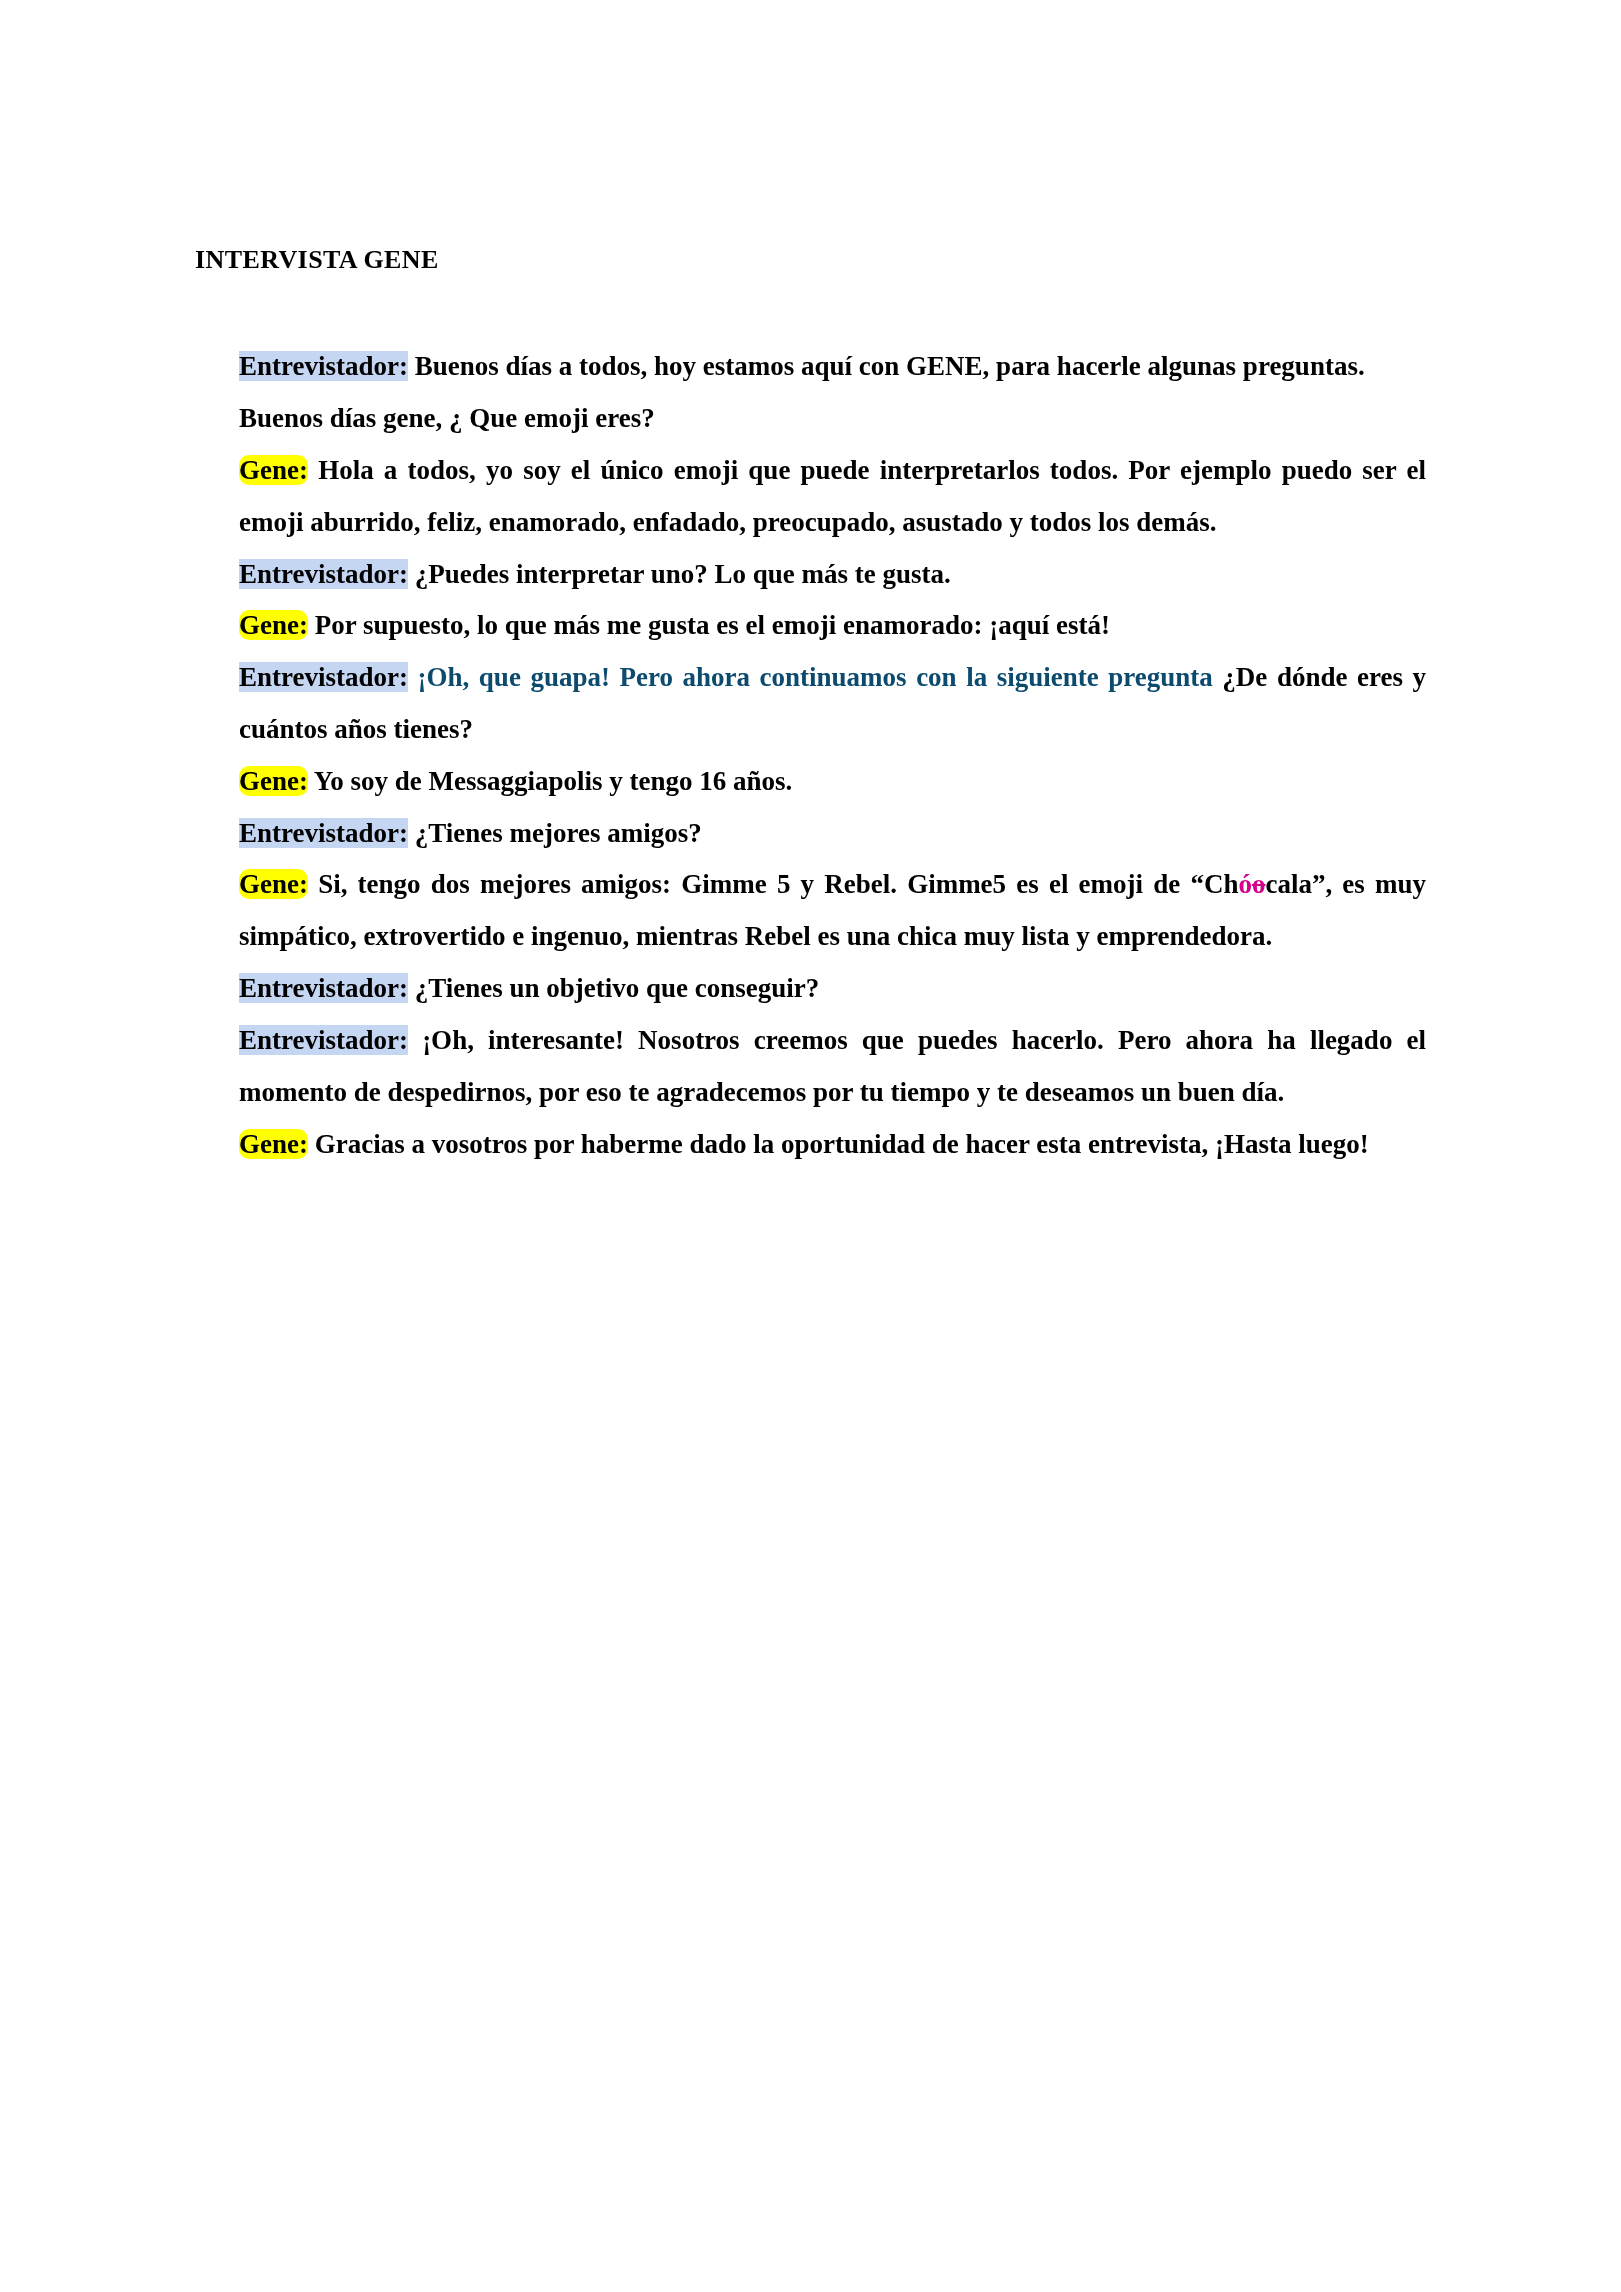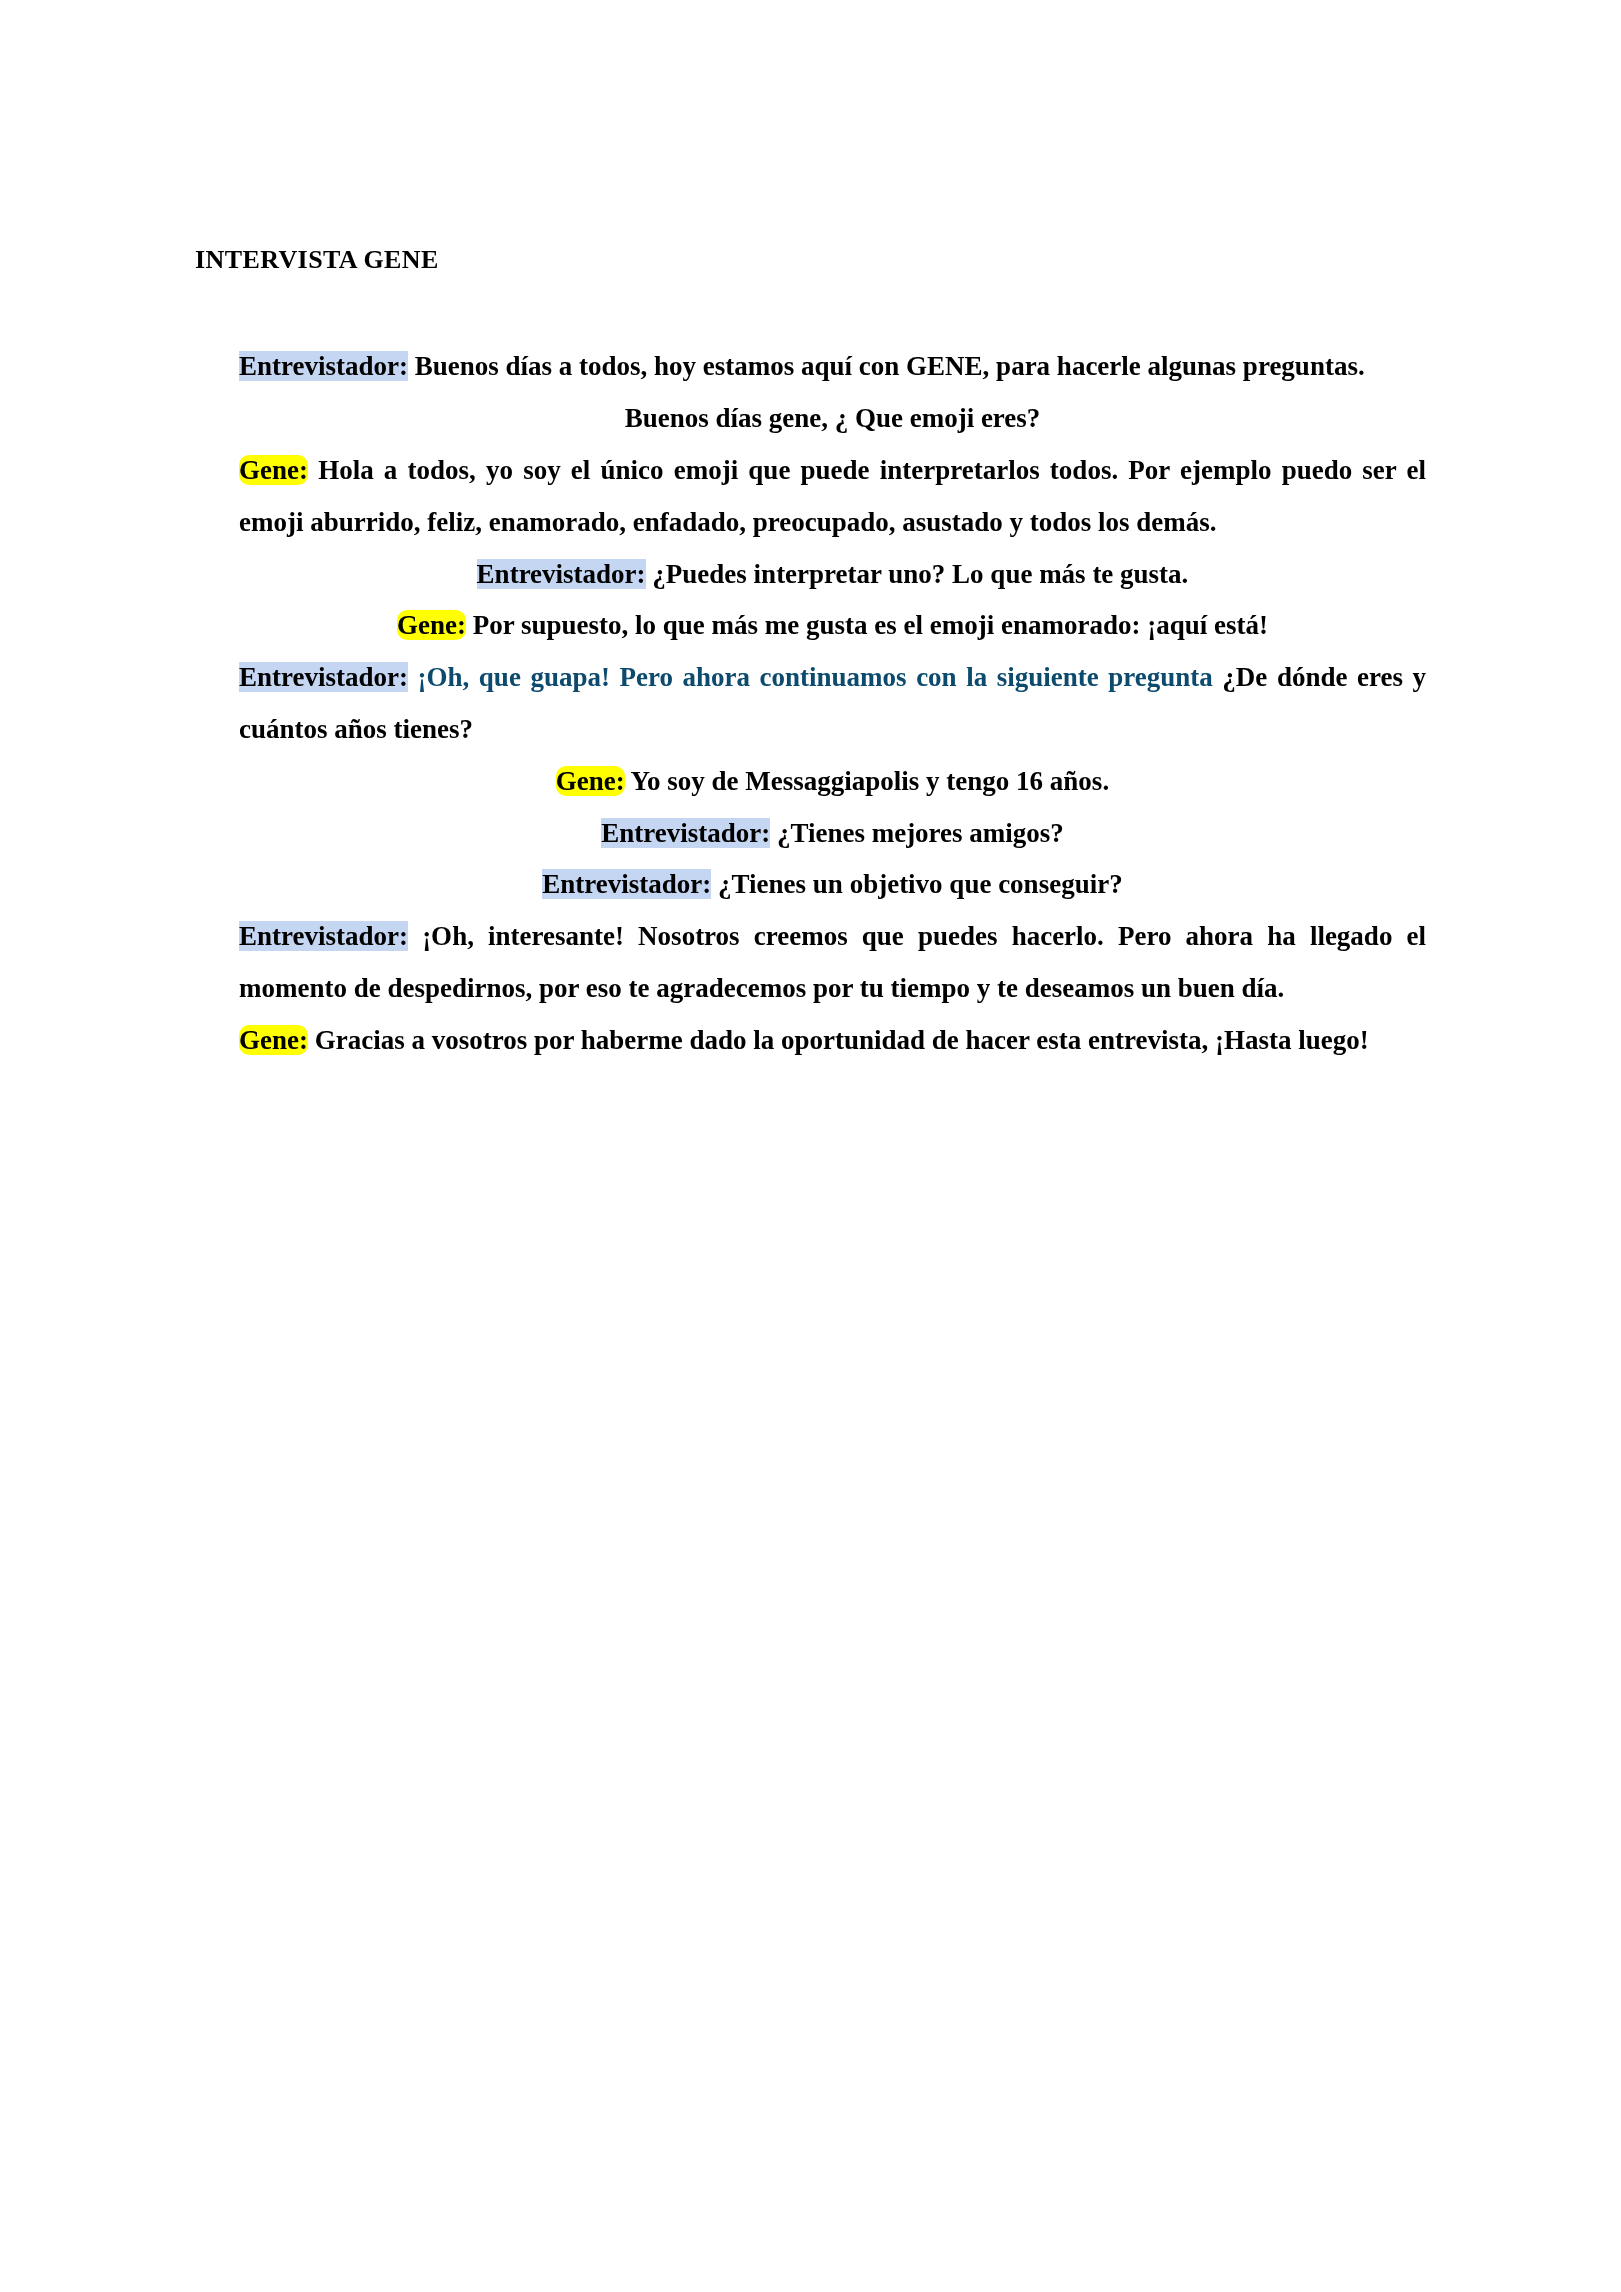--- a/index.html
+++ b/index.html
@@ -44,21 +44,21 @@
     font-weight: bold;
     color: #000000;
     line-height: 1.92;
     margin: 0;
     text-align: justify;
     text-justify: inter-word;
     word-spacing: 0px;
     padding-left: 44px;
   }
   .para.nojust {
-    text-align: center;
+    text-align: left;
   }
   .speaker-blue {
     background-color: #c5d6f2;
     color: #000000;
     box-decoration-break: clone;
     -webkit-box-decoration-break: clone;
   }
   .speaker-yellow {
     background-color: #ffff00;
     color: #000000;
@@ -97,20 +97,21 @@
     <p class="para nojust"><span class="speaker-blue">Entrevistador:</span><span> ¿Puedes interpretar uno? Lo que más te gusta.</span></p>
 
     <p class="para nojust"><span class="speaker-yellow">Gene:</span><span> Por supuesto, lo que más me gusta es el emoji enamorado: ¡aquí está!</span></p>
 
     <p class="para"><span class="speaker-blue">Entrevistador:</span><span class="grey"> ¡Oh, que guapa! Pero ahora continuamos con la siguiente pregunta </span><span>¿De dónde eres y cuántos años tienes?</span></p>
 
     <p class="para nojust"><span class="speaker-yellow">Gene:</span><span> Yo soy de Messaggiapolis y tengo 16 años.</span></p>
 
     <p class="para nojust"><span class="speaker-blue">Entrevistador:</span><span> ¿Tienes mejores amigos?</span></p>
 
+    <p class="para"><span class="speaker-yellow">Gene:</span><span> Si, tengo dos mejores amigos: Gimme 5  y Rebel. Gimme5 es el emoji de “Ch</span><span class="revmark">ó</span><span class="revmark-del">o</span><span>cala”, es muy simpático, extrovertido e ingenuo, mientras Rebel es una chica muy lista y emprendedora.</span></p>
 
     <p class="para nojust"><span class="speaker-blue">Entrevistador:</span><span> ¿Tienes un objetivo que conseguir?</span></p>
 
 
     <p class="para"><span class="speaker-blue">Entrevistador:</span><span> ¡Oh, interesante! Nosotros creemos que puedes hacerlo. Pero ahora ha llegado el momento de despedirnos, por eso te agradecemos por tu tiempo y te deseamos un buen día.</span></p>
 
     <p class="para"><span class="speaker-yellow">Gene:</span><span> Gracias a vosotros por haberme dado la oportunidad de hacer esta entrevista, ¡Hasta luego!</span></p>
 
   </div>
 </div>

